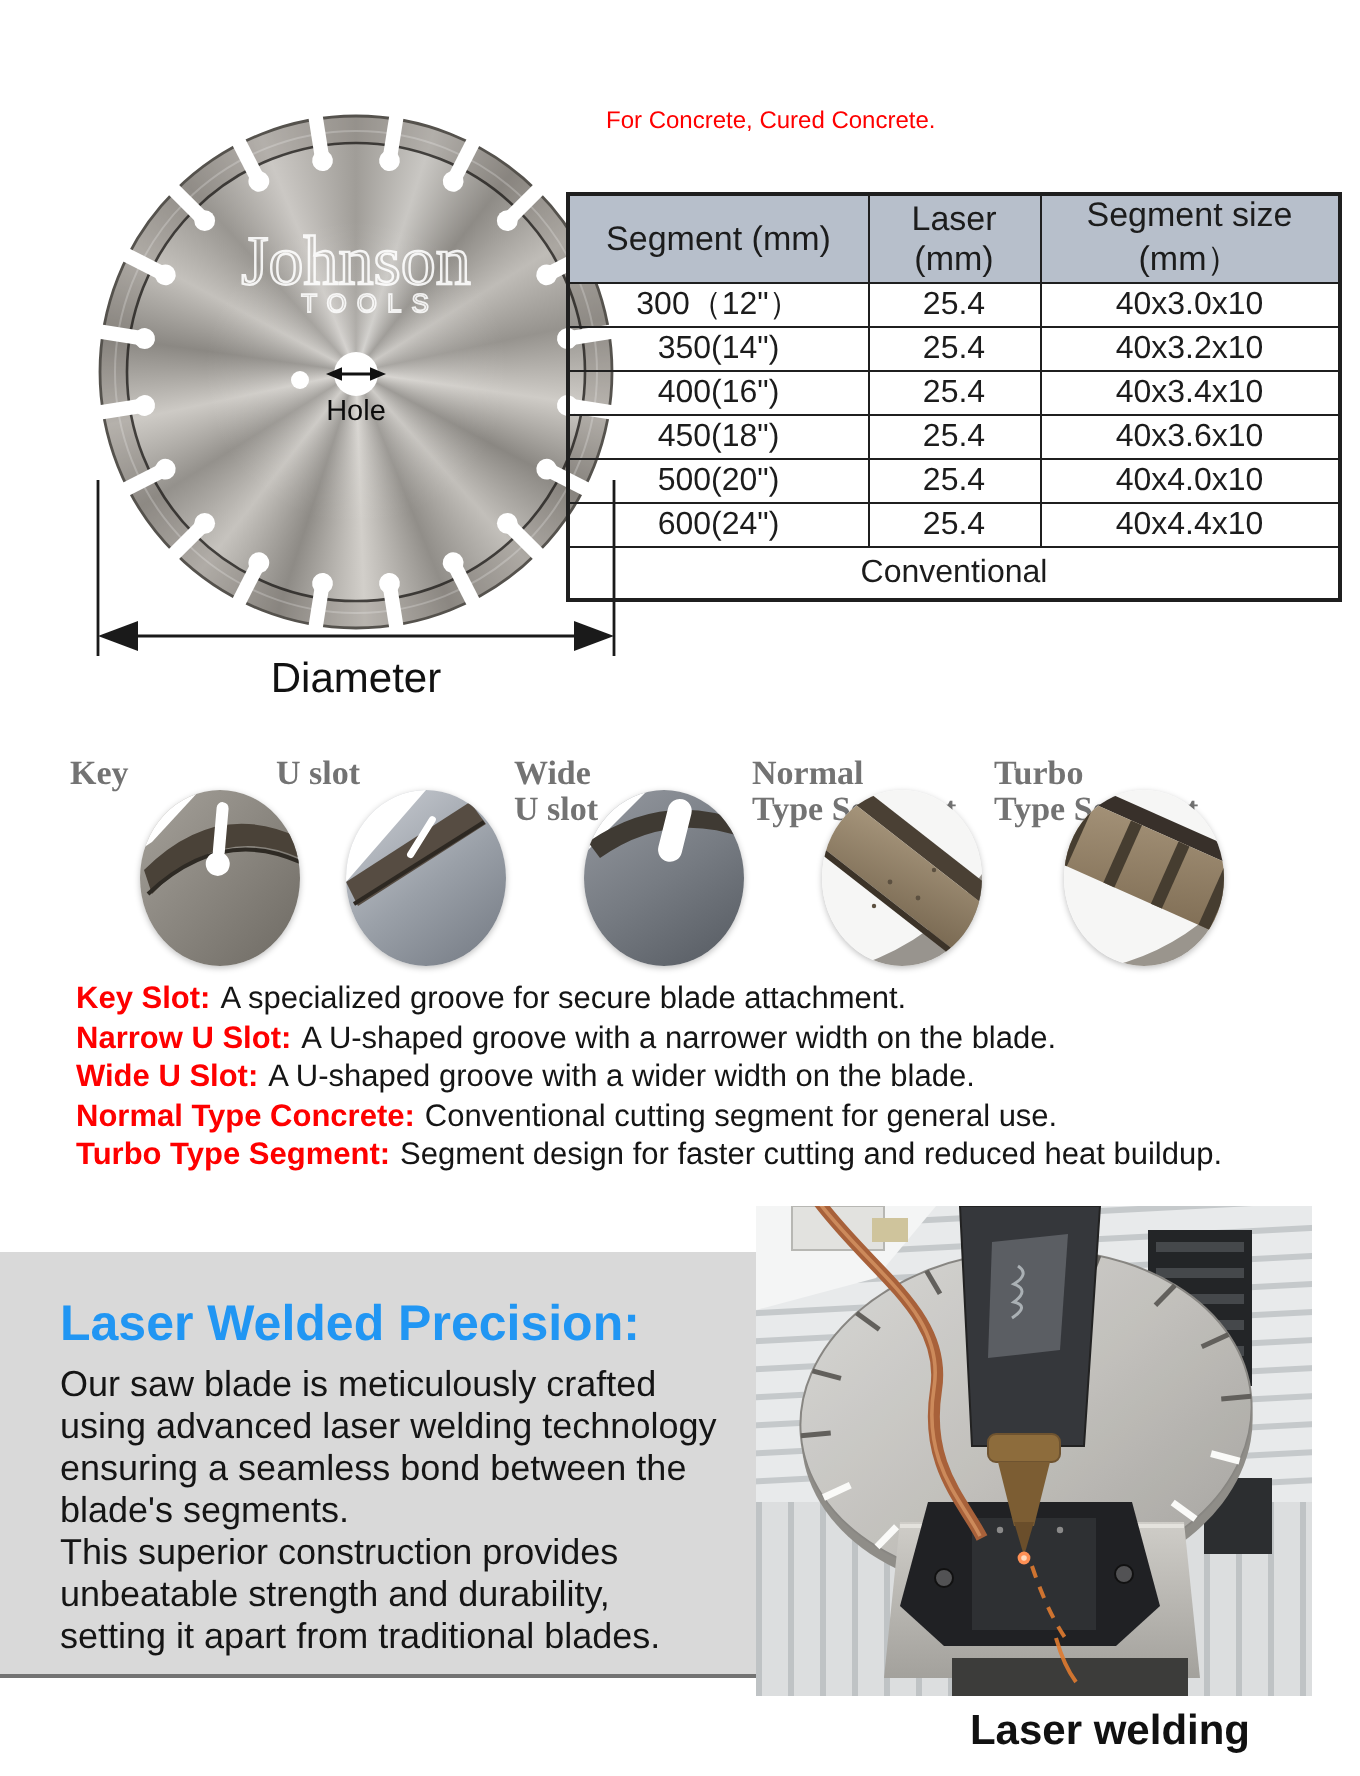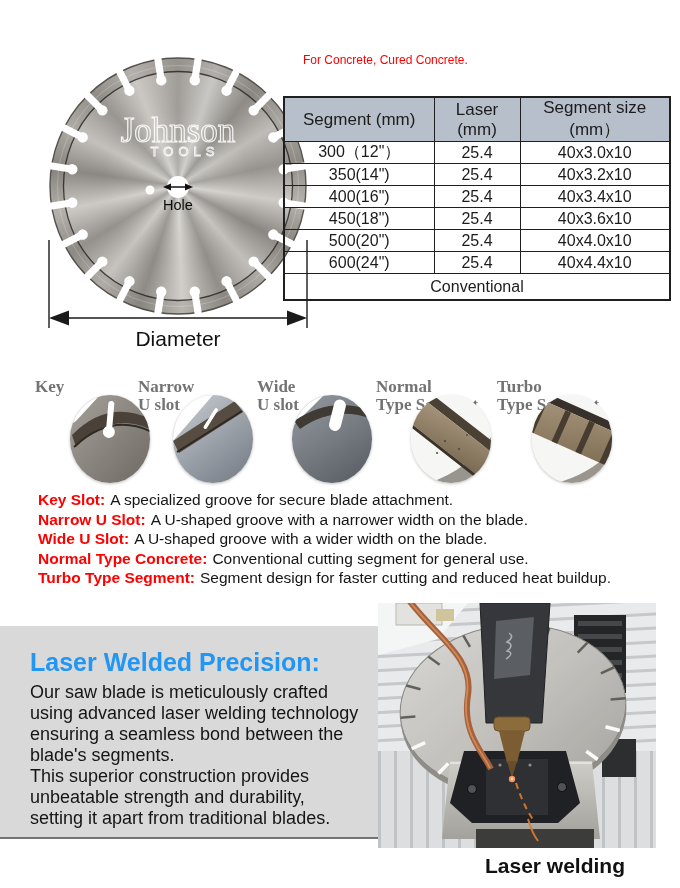--- a/index.html
+++ b/index.html
@@ -223,21 +223,20 @@
       <tr>
         <td colspan="3">Conventional</td>
       </tr>
     </tfoot>
   </table>
 
   <div class="thumb-label abs" style="left:35px">
     <div>Key</div>
   </div>
   <div class="thumb-label abs" style="left:138px">
-    <div>Narrow</div>
       <div>U slot</div>
   </div>
   <div class="thumb-label abs" style="left:257px">
     <div>Wide</div>
       <div>U slot</div>
   </div>
   <div class="thumb-label abs" style="left:376px">
     <div>Normal</div>
       <div>Type Segment</div>
   </div>

